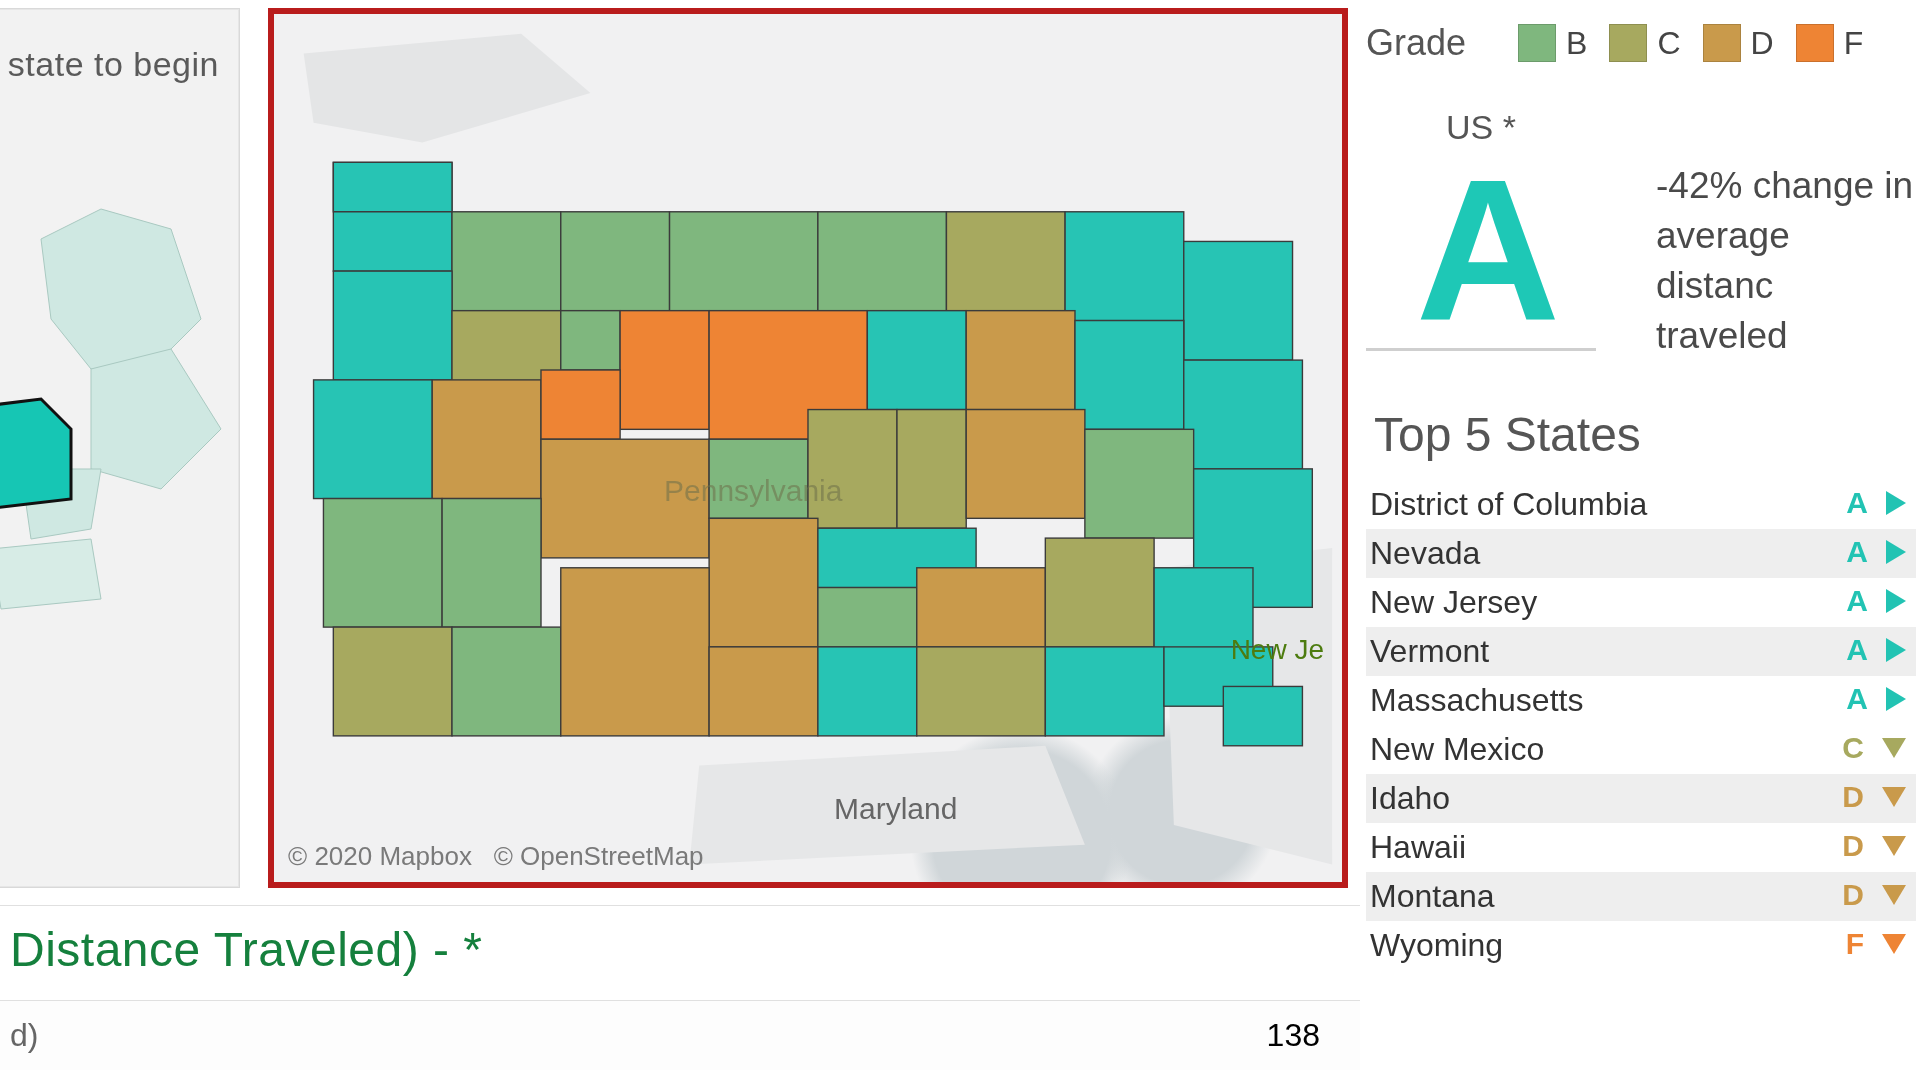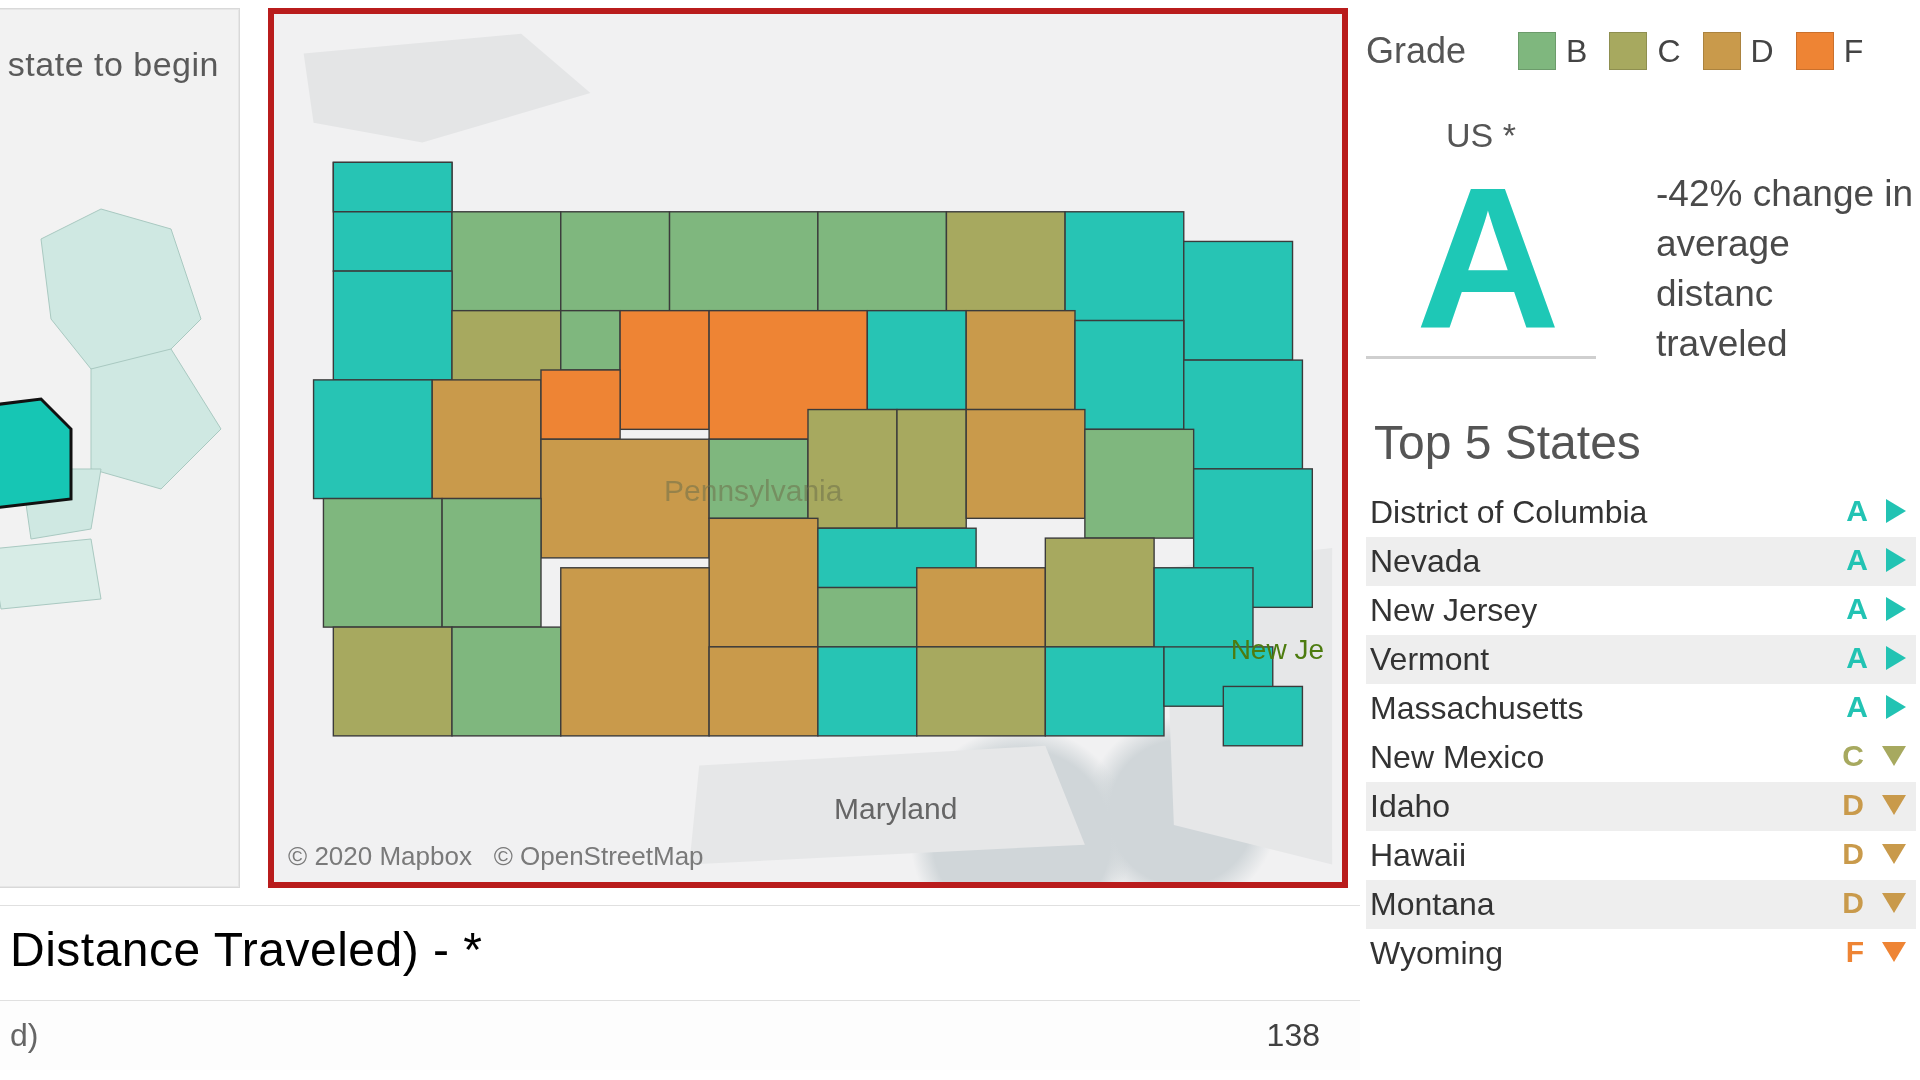--- a/index.html
+++ b/index.html
@@ -73,21 +73,20 @@
   .side {
     position: absolute;
     left: 1366px; top: 0;
     width: 560px; height: 1080px;
     padding-right: 10px;
   }
   .legend-row {
     display: flex; align-items: center;
     gap: 22px;
     padding: 22px 0 10px 0;
-    margin-top: 8px;
   }
   .legend-title {
     font-size: 36px; color:#555; margin-right: 30px; font-weight: 400;
   }
   .swatch {
     width: 38px; height: 38px; display:inline-block; vertical-align:middle;
     border: 1px solid rgba(0,0,0,.15);
   }
   .leg-item { display:flex; align-items:center; gap:10px; font-size:32px; color:#444;}
   .us-block { margin-top: 34px; }
@@ -128,32 +127,32 @@
   .cA{ color:#22c3b3;} .cC{ color:#a7a95f;} .cD{ color:#c99a4b;} .cF{ color:#ee8434;}
   
   .title-strip {
     position: absolute; left: -160px; top: 905px;
     width: 1520px; height: 88px;
     border-top: 1px solid #e0e0e0;
     display:flex; align-items:center;
     padding-left: 170px;
   }
   .title-strip .t {
-    font-size: 48px; color:#000000; letter-spacing: .5px;
+    font-size: 48px; color:#15803d; letter-spacing: .5px;
   }
   .axis-strip {
     position: absolute; left: -160px; top: 1000px;
     width: 1520px; height: 70px;
     border-top: 1px solid #e0e0e0;
     background: #fdfdfd;
     display:flex; align-items:center; justify-content:space-between;
     padding: 0 40px 0 170px;
   }
   .axis-strip .l { font-size: 32px; color:#666;}
-  .axis-strip .r { font-size: 32px; color:#404040;}
+  .axis-strip .r { font-size: 32px; color:#000000;}
 </style>
 </head>
 <body>
 
 <div class="stage">
 
   <div class="mini-panel">
     <div class="hint">a state to begin</div>
     <svg class="mini-map-svg" viewBox="0 0 400 520">
 

